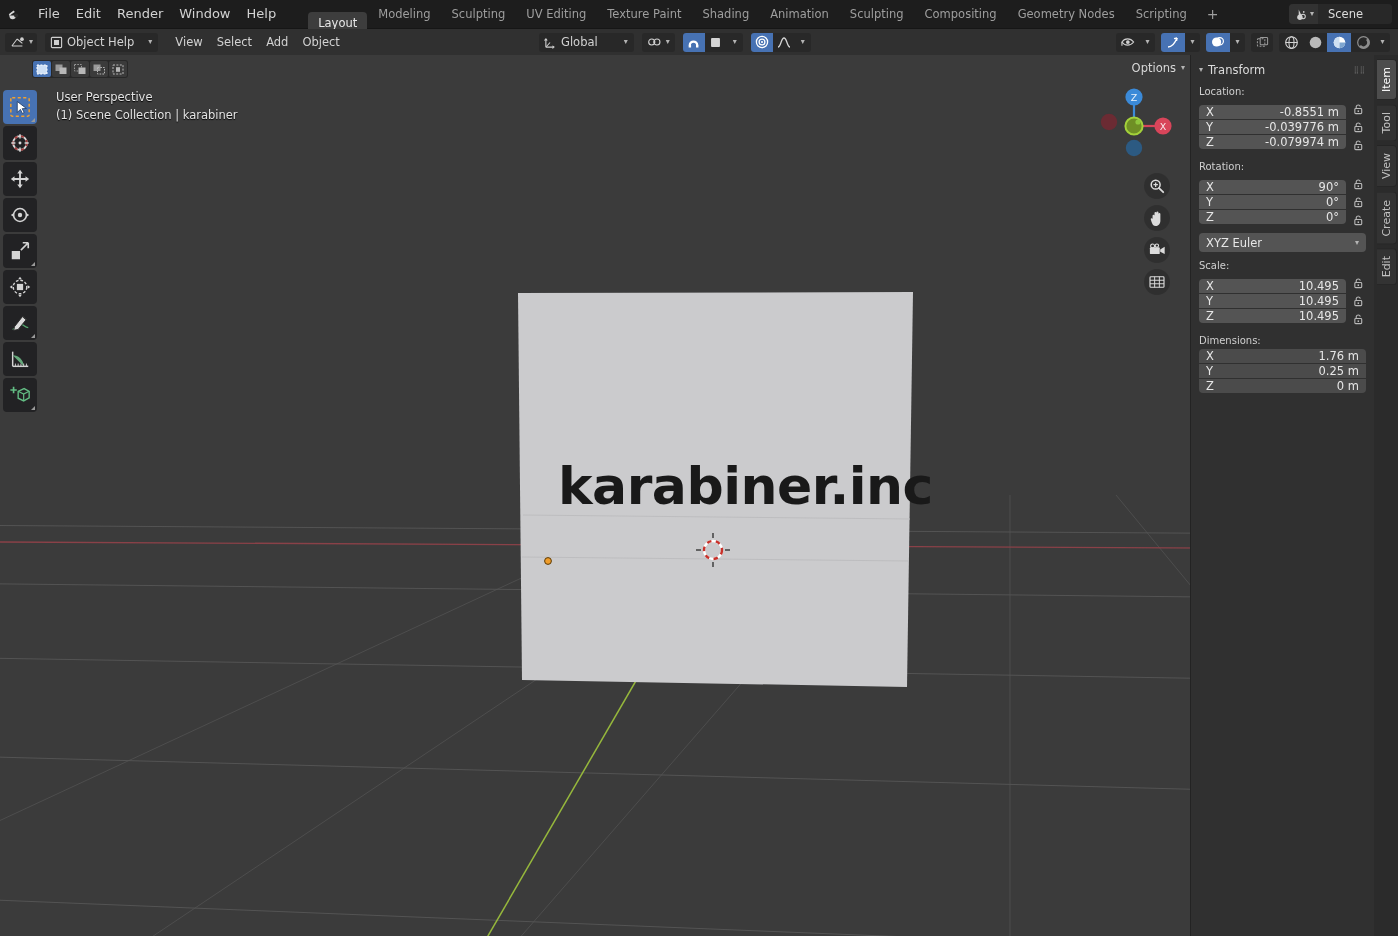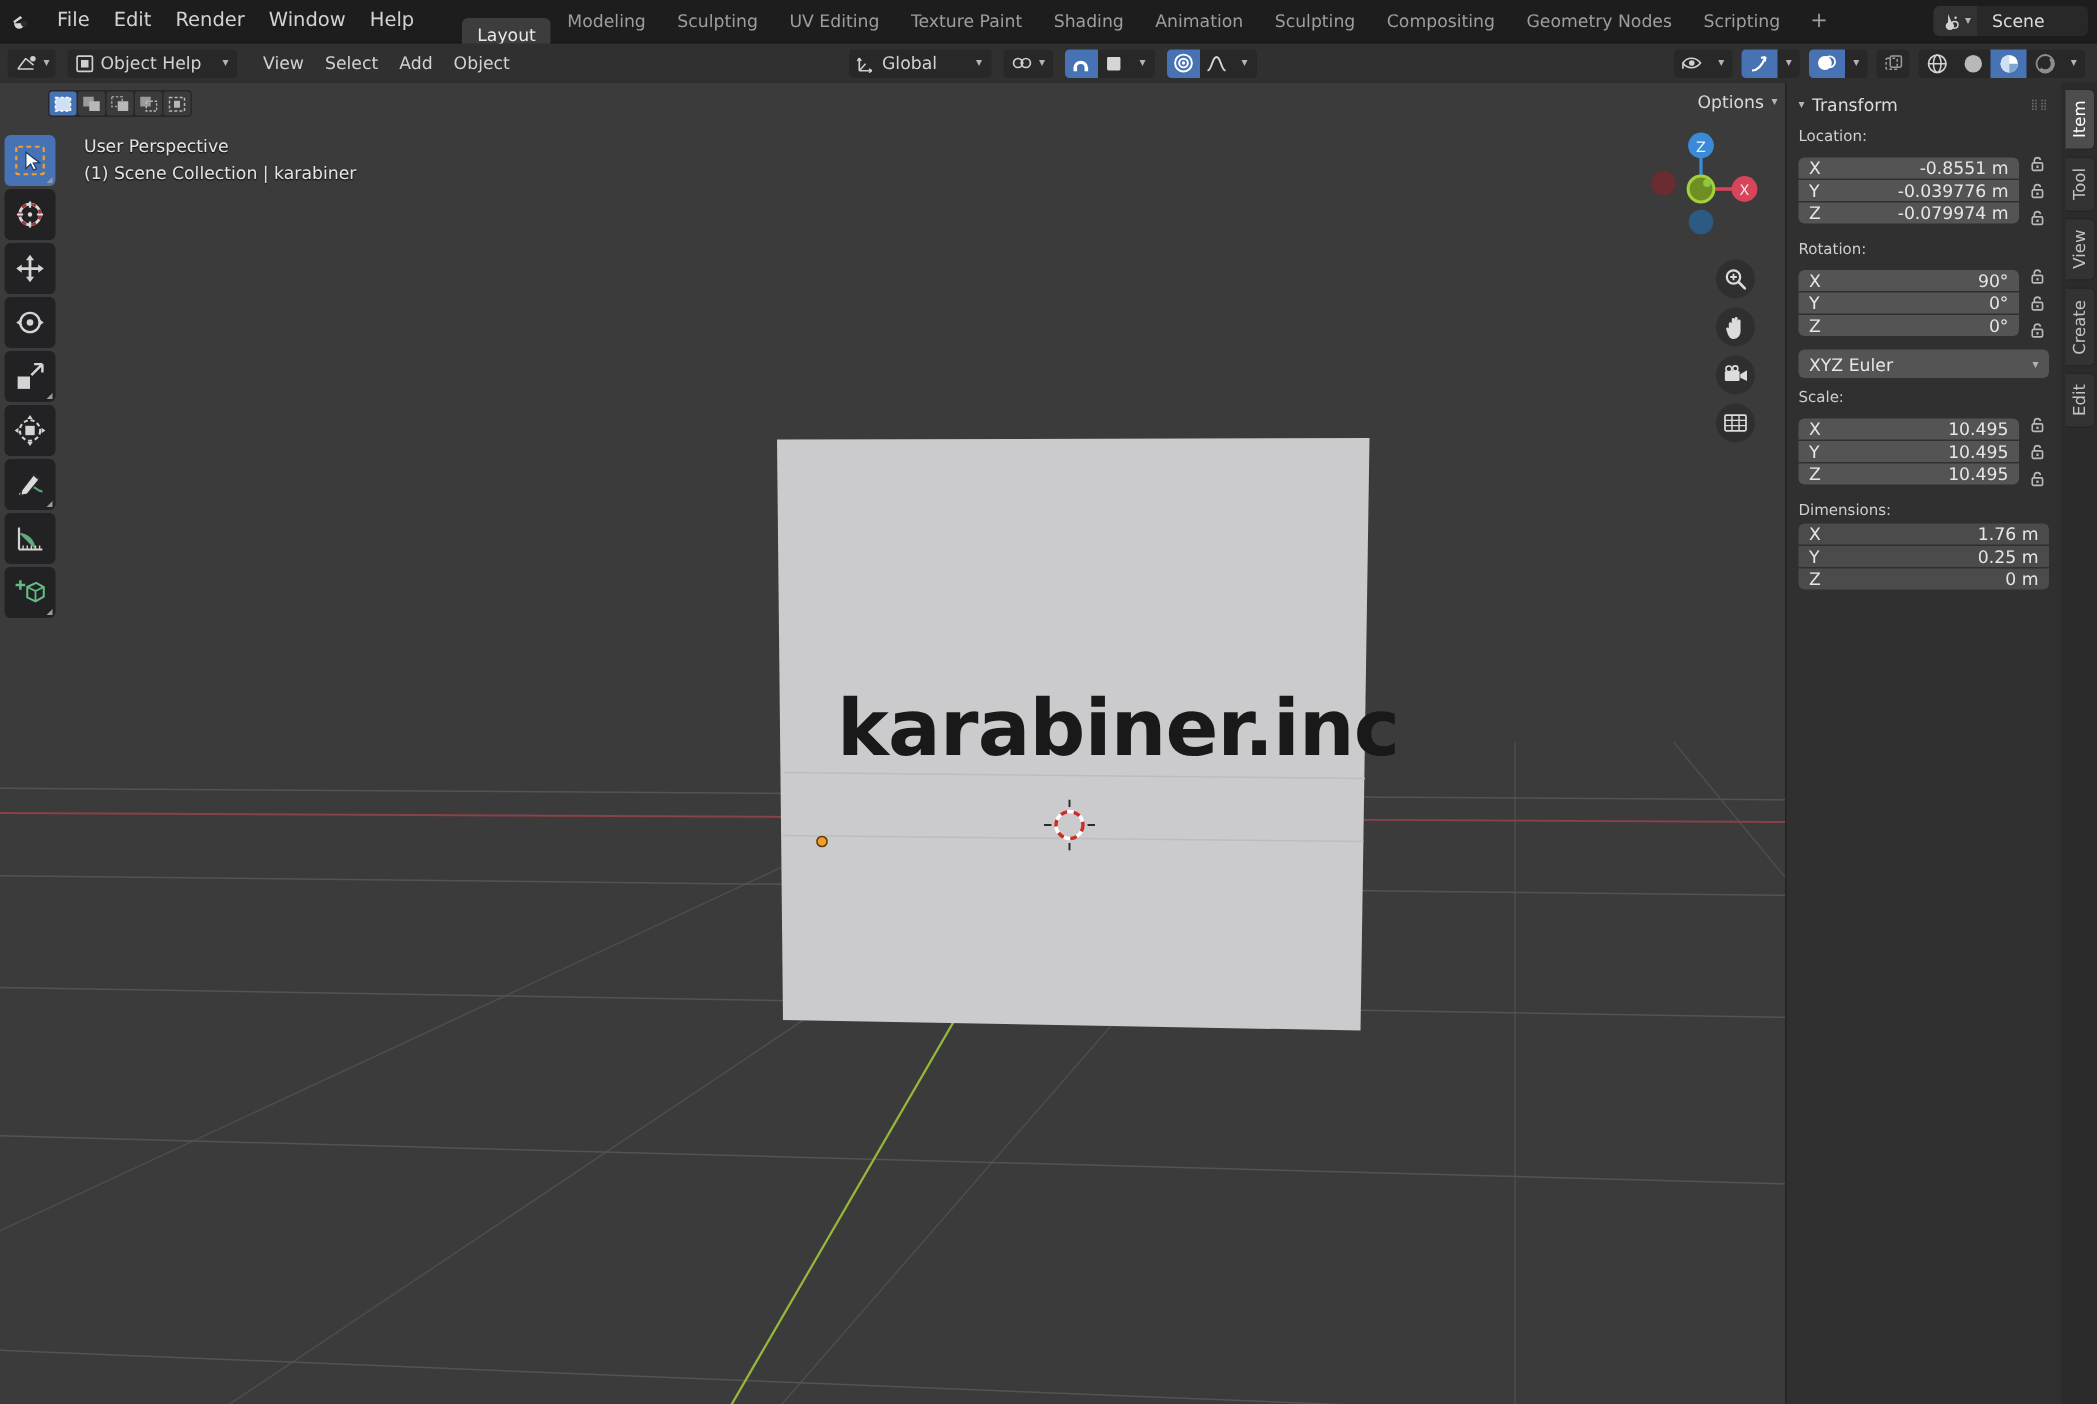--- a/index.html
+++ b/index.html
@@ -211,21 +211,21 @@
       <span>Object Help</span>
       <span class="chev" style="margin-left:10px">▾</span>
     </div>
 
     <div style="width:10px"></div>
     <div class="hbtn plain">View</div>
     <div class="hbtn plain">Select</div>
     <div class="hbtn plain">Add</div>
     <div class="hbtn plain">Object</div>
 
-    <div style="position:absolute;left:566px;display:flex;align-items:center;gap:8px">
+    <div style="position:absolute;left:539px;display:flex;align-items:center;gap:8px">
       <div class="hbtn" style="padding:0 6px 0 5px">
         <svg width="13" height="13" viewBox="0 0 14 14">
           <path d="M2 12 L2 3 M2 12 L11 12" stroke="#cfcfcf" stroke-width="1.2" fill="none"></path>
           <path d="M2 3 L0.6 5 M2 3 L3.4 5" stroke="#cfcfcf" stroke-width="1.1" fill="none"></path>
           <path d="M11 12 L9 10.7 M11 12 L9 13.3" stroke="#cfcfcf" stroke-width="1.1" fill="none"></path>
           <path d="M2.4 11.6 L6.5 7" stroke="#cfcfcf" stroke-width="1.1"></path>
         </svg>
         <span>Global</span>
         <span class="chev" style="margin-left:22px">▾</span>
       </div>

